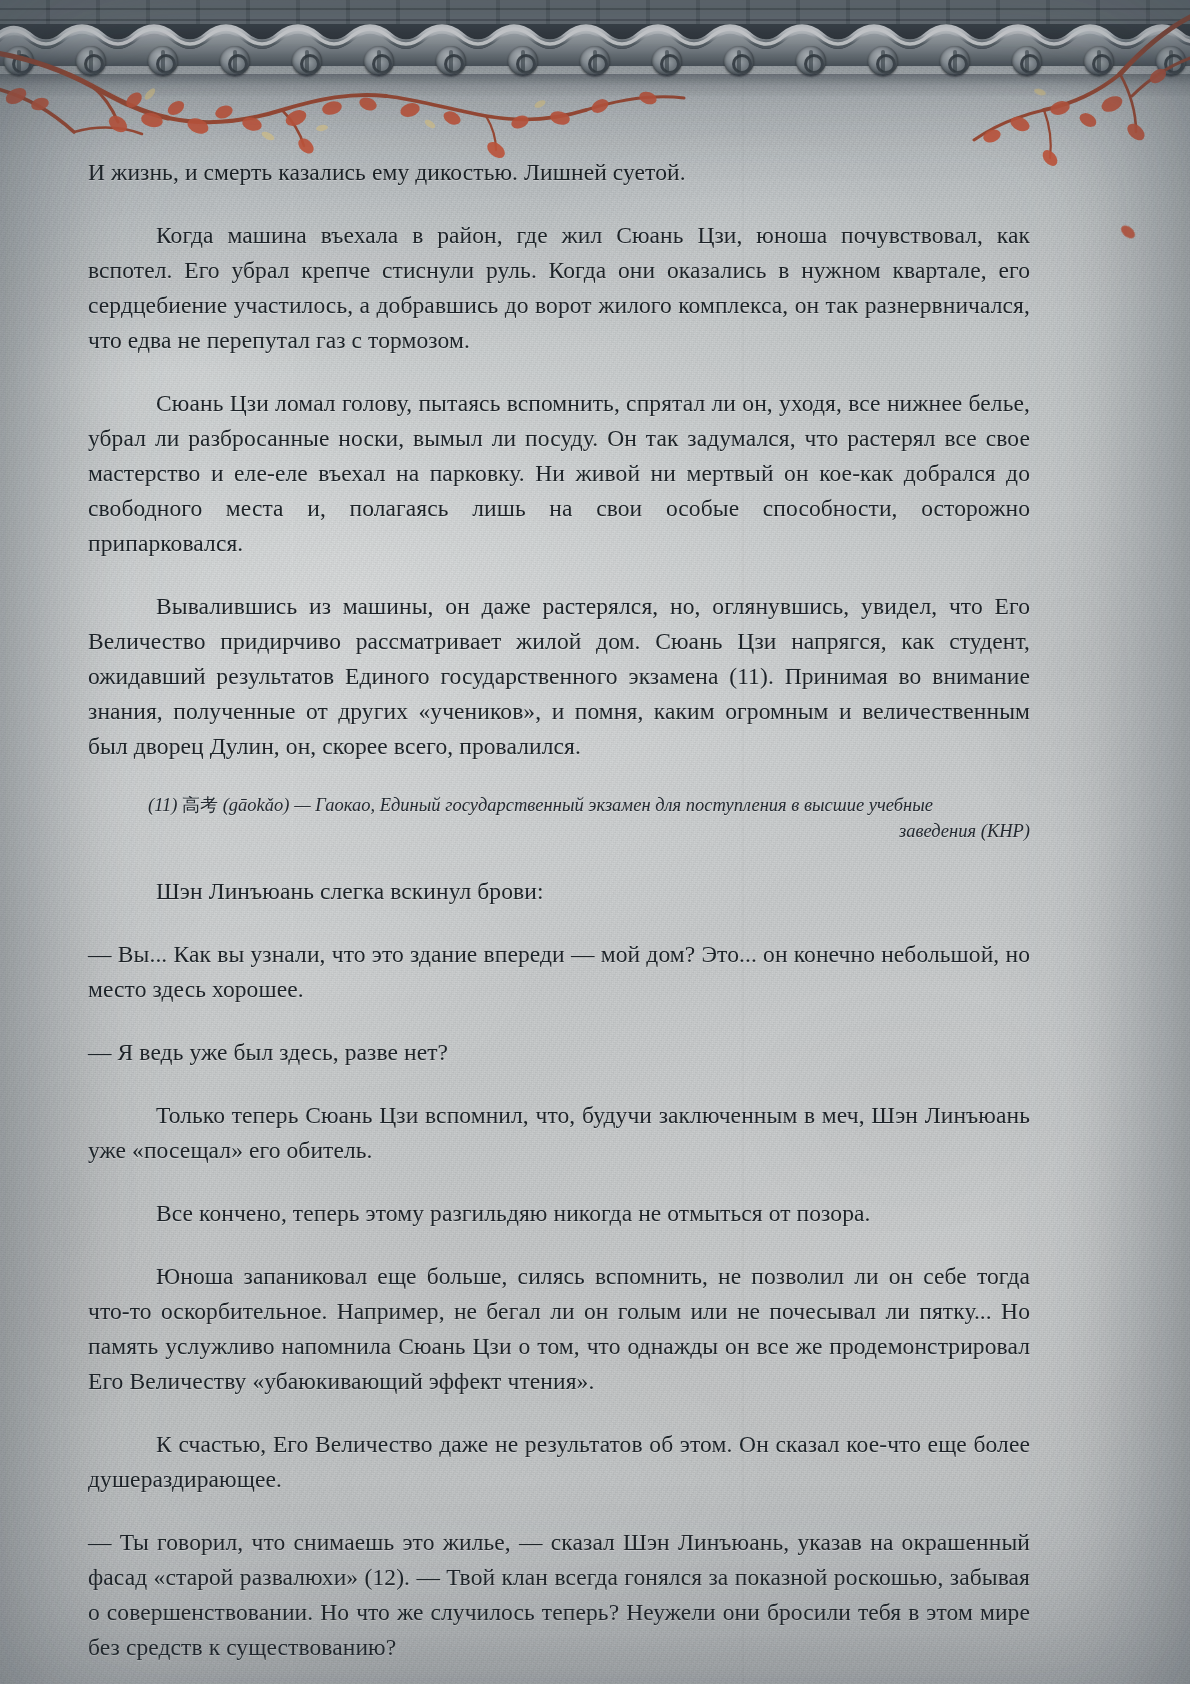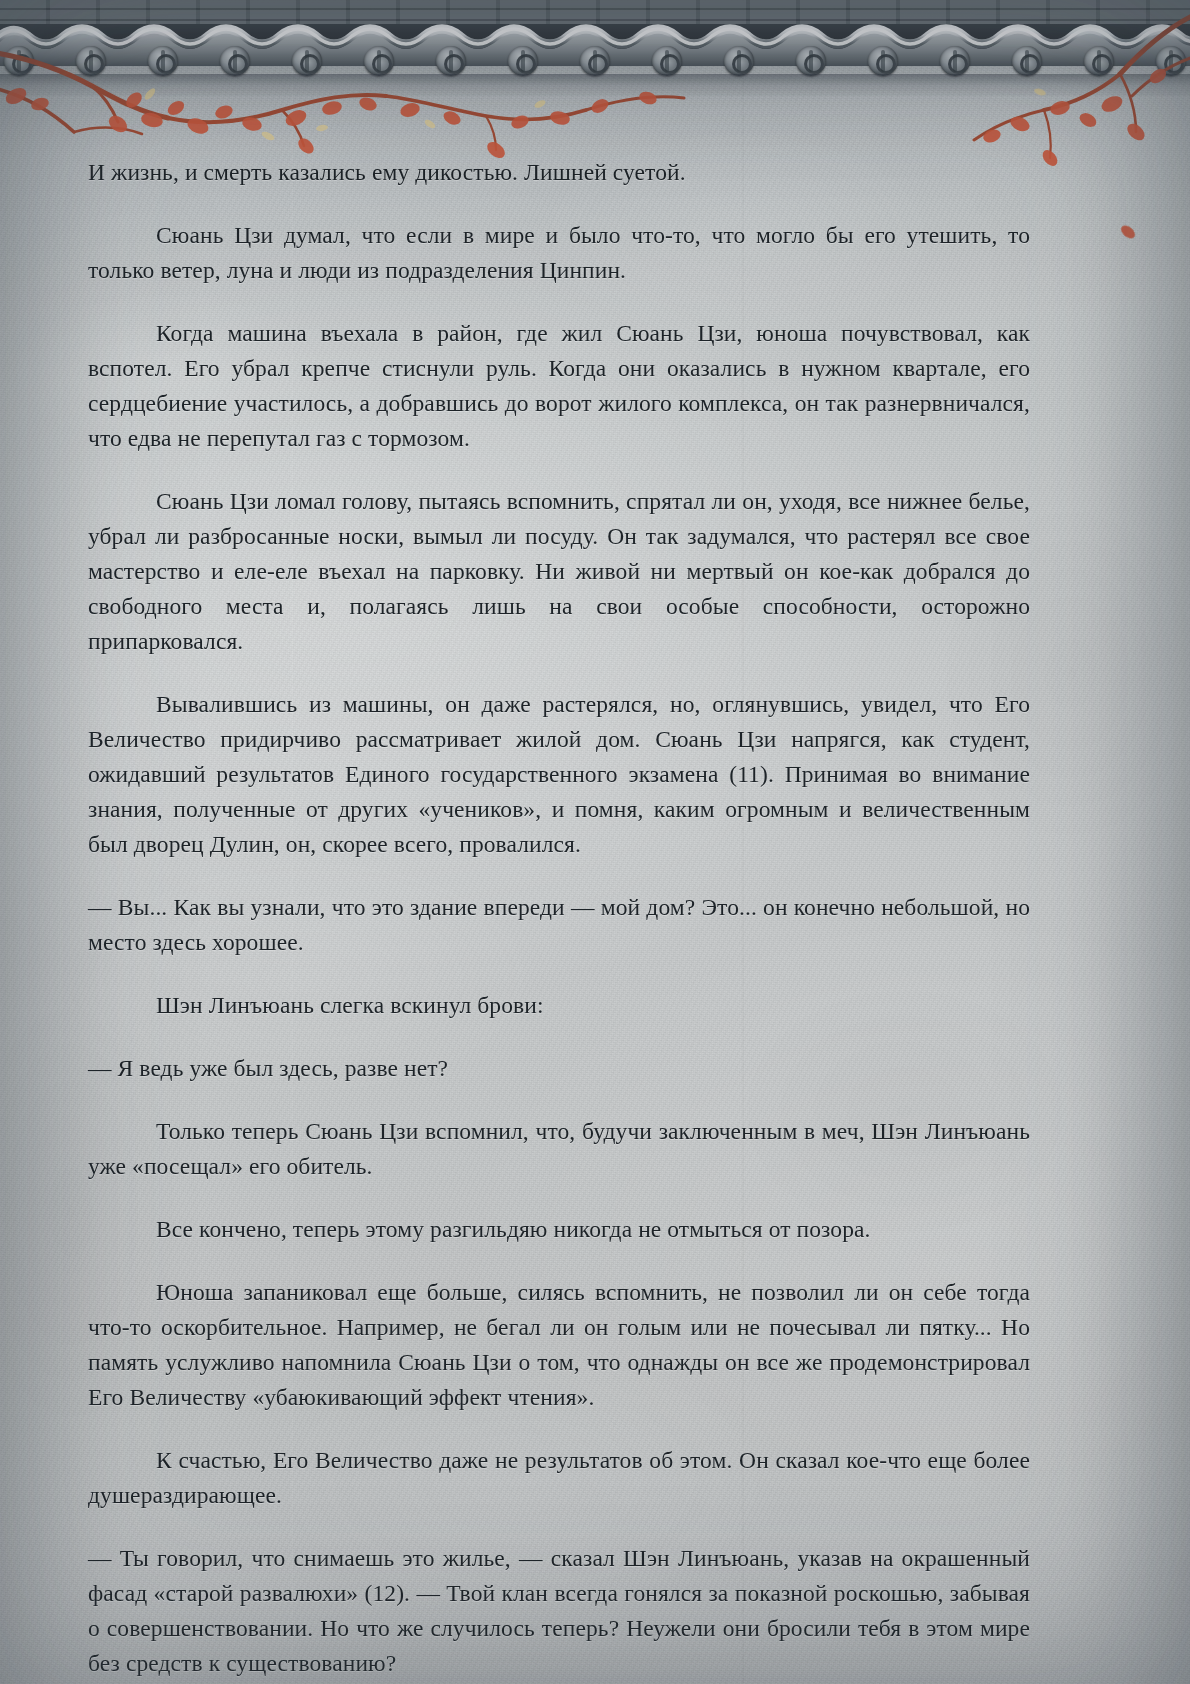--- a/index.html
+++ b/index.html
@@ -315,28 +315,28 @@
         <ellipse cx="430" cy="124" rx="6" ry="3" transform="rotate(34 430 124)"></ellipse>
         <ellipse cx="540" cy="104" rx="6" ry="3" transform="rotate(-28 540 104)"></ellipse>
         <ellipse cx="1040" cy="92" rx="6" ry="3" transform="rotate(18 1040 92)"></ellipse>
       </g>
     </svg>
   </div>
 
   <div class="content">
 
     <p class="para noindent">И жизнь, и смерть казались ему дикостью. Лишней суетой.</p>
-    <p class="para">Сюань Цзи думал, что если в мире и было что-то, что могло бы его утешить, то только ветер, луна и люди из подразделения Цинпин.</p>
     <p class="para">Когда машина въехала в район, где жил Сюань Цзи, юноша почувствовал, как вспотел. Его убрал крепче стиснули руль. Когда они оказались в нужном квартале, его сердцебиение участилось, а добравшись до ворот жилого комплекса, он так разнервничался, что едва не перепутал газ с тормозом.</p>
     <p class="para">Сюань Цзи ломал голову, пытаясь вспомнить, спрятал ли он, уходя, все нижнее белье, убрал ли разбросанные носки, вымыл ли посуду. Он так задумался, что растерял все свое мастерство и еле-еле въехал на парковку. Ни живой ни мертвый он кое-как добрался до свободного места и, полагаясь лишь на свои особые способности, осторожно припарковался.</p>
     <p class="para">Вывалившись из машины, он даже растерялся, но, оглянувшись, увидел, что Его Величество придирчиво рассматривает жилой дом. Сюань Цзи напрягся, как студент, ожидавший результатов Единого государственного экзамена (11). Принимая во внимание знания, полученные от других «учеников», и помня, каким огромным и величественным был дворец Дулин, он, скорее всего, провалился.</p>
 
-
+    <p class="footnote"><span>(11)</span> <span class="han">高考</span> <span>(gāokǎo)</span> <span>—</span> <span>Гаокао, Единый государственный экзамен для поступления в высшие учебные</span><span class="last-line">заведения (КНР)</span></p>
+
+    <p class="para">Шэн Линъюань слегка вскинул брови:</p>
     <p class="para dash">— Вы... Как вы узнали, что это здание впереди — мой дом? Это... он конечно небольшой, но место здесь хорошее.</p>
-    <p class="para">Шэн Линъюань слегка вскинул брови:</p>
     <p class="para dash">— Я ведь уже был здесь, разве нет?</p>
     <p class="para">Только теперь Сюань Цзи вспомнил, что, будучи заключенным в меч, Шэн Линъюань уже «посещал» его обитель.</p>
     <p class="para">Все кончено, теперь этому разгильдяю никогда не отмыться от позора.</p>
     <p class="para">Юноша запаниковал еще больше, силясь вспомнить, не позволил ли он себе тогда что-то оскорбительное. Например, не бегал ли он голым или не почесывал ли пятку... Но память услужливо напомнила Сюань Цзи о том, что однажды он все же продемонстрировал Его Величеству «убаюкивающий эффект чтения».</p>
     <p class="para">К счастью, Его Величество даже не результатов об этом. Он сказал кое-что еще более душераздирающее.</p>
     <p class="para dash">— Ты говорил, что снимаешь это жилье, — сказал Шэн Линъюань, указав на окрашенный фасад «старой развалюхи» (12). — Твой клан всегда гонялся за показной роскошью, забывая о совершенствовании. Но что же случилось теперь? Неужели они бросили тебя в этом мире без средств к существованию?</p>
 
   </div>
 
   <div class="vignette"></div>

